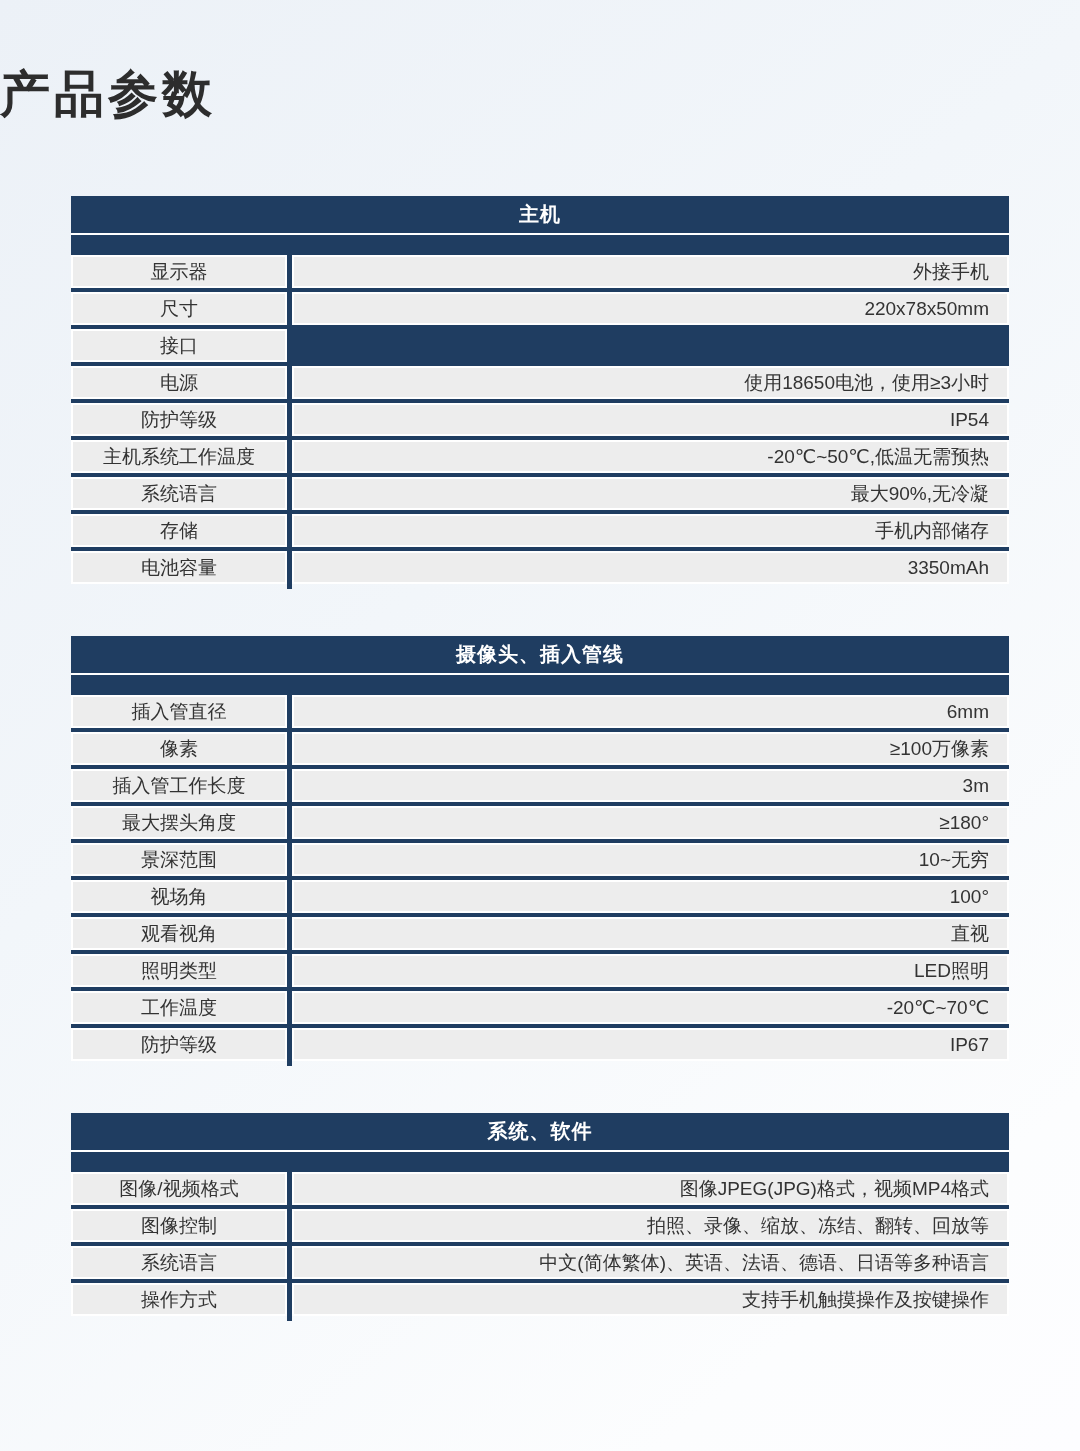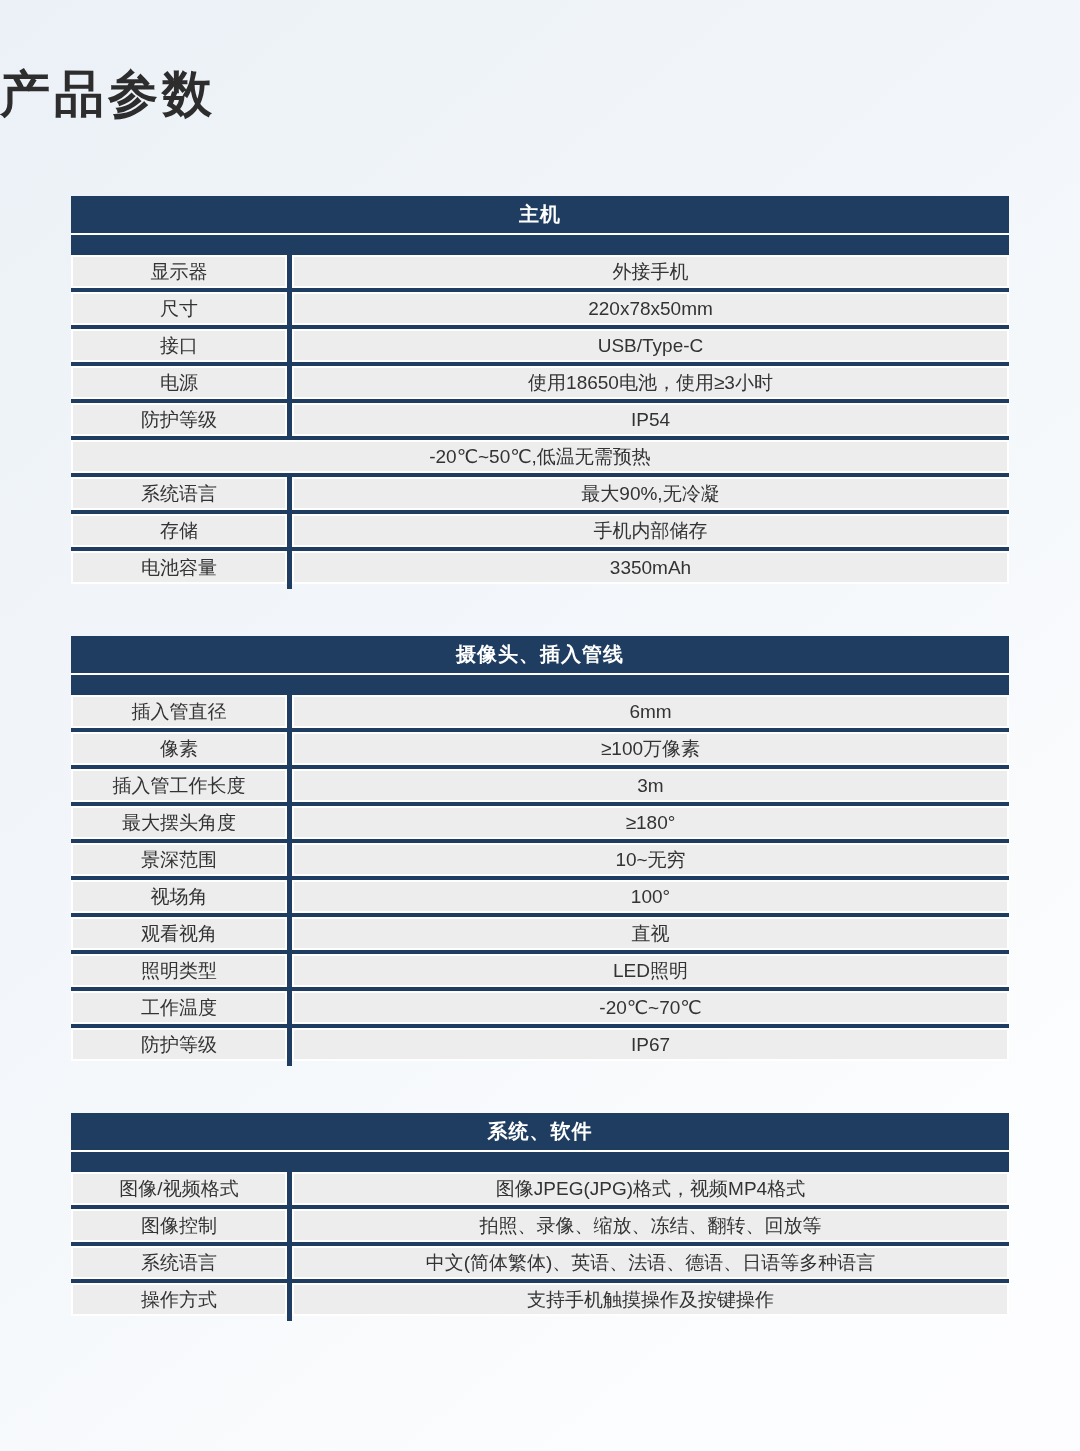--- a/index.html
+++ b/index.html
@@ -72,21 +72,21 @@
     white-space:nowrap;
     overflow:hidden;
   }
   .cell.label{
     width:212px;
     flex:none;
     text-align:center;
   }
   .cell.value{
     flex:1;
-    text-align:center;
+    text-align:right;
     padding:0 18px;
   }
 </style>
 </head>
 <body>
 
 <div class="page">
   <h1 class="title">产品参数</h1>
   <div class="tables">
   <section class="spec-table">
@@ -97,34 +97,34 @@
     <div class="cell value">外接手机</div>
   </div>
 
   <div class="row">
     <div class="cell label">尺寸</div>
     <div class="cell value">220x78x50mm</div>
   </div>
 
   <div class="row">
     <div class="cell label">接口</div>
-    <div class="cell value">USB/Type-C</div>
   </div>
 
   <div class="row">
     <div class="cell label">电源</div>
     <div class="cell value">使用18650电池，使用≥3小时</div>
   </div>
 
   <div class="row">
     <div class="cell label">防护等级</div>
     <div class="cell value">IP54</div>
   </div>
 
   <div class="row">
+    <div class="cell label">主机系统工作温度</div>
     <div class="cell value">-20℃~50℃,低温无需预热</div>
   </div>
 
 
   <div class="row">
     <div class="cell label">系统语言</div>
     <div class="cell value">最大90%,无冷凝</div>
   </div>
 
   <div class="row">

